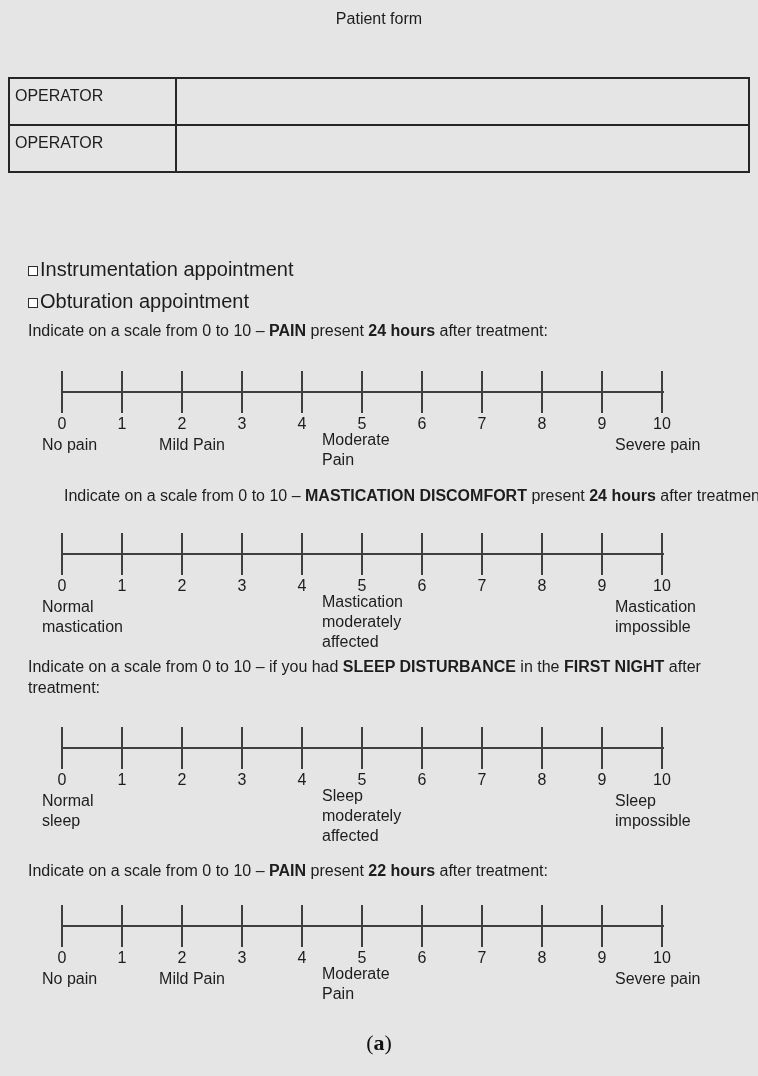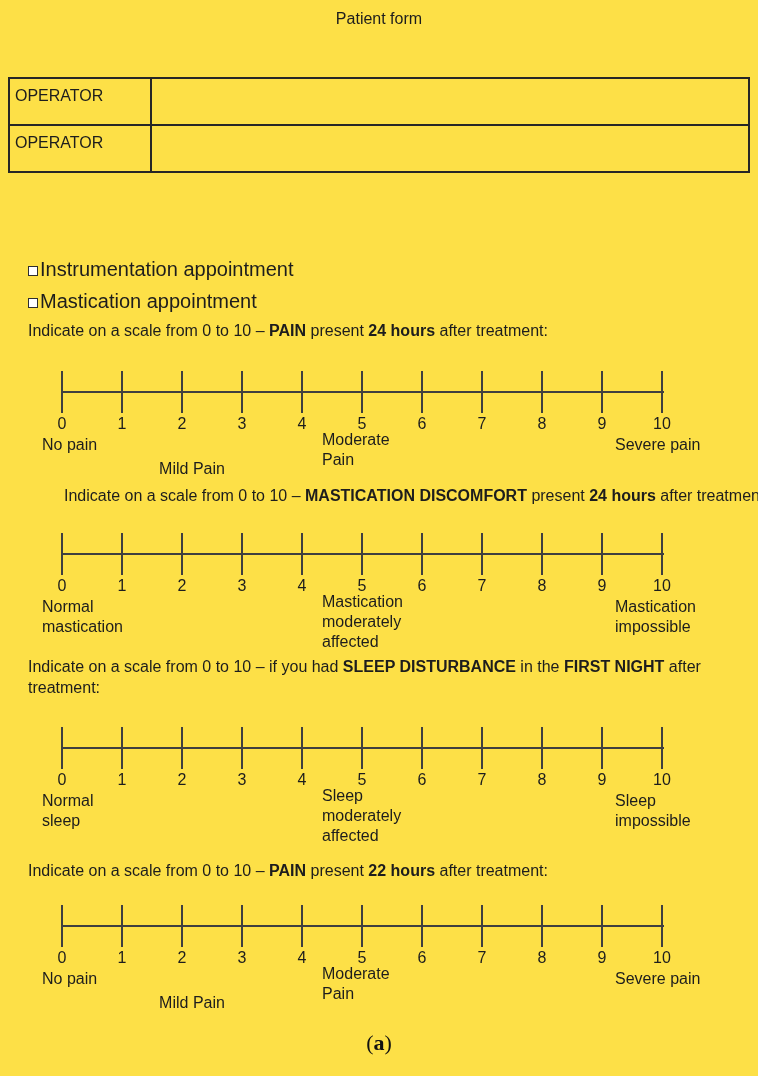--- a/index.html
+++ b/index.html
@@ -1,50 +1,50 @@
 <!DOCTYPE html>
 <html><head>
 <meta charset="utf-8">
 <style>
   html,body{margin:0;padding:0;background:#ffffff;}
   .page{
-    position:relative;width:758px;height:1076px;background:#fde047;
+    position:relative;width:758px;height:1076px;background:#e5e5e5;
     font-family:"Liberation Sans",sans-serif;color:#1d1d1d;overflow:hidden;
   }
   .title{
     position:absolute;top:10px;left:0;width:100%;text-align:center;
     font-size:16px;font-weight:500;
   }
   table.info{
     position:absolute;top:77px;left:8px;width:742px;
     border-collapse:collapse;table-layout:fixed;
   }
   table.info td{
     border:2px solid #262626;font-size:16px;vertical-align:top;
     padding:8px 4px 0 5px;height:47px;box-sizing:border-box;
   }
-  td.lbl{width:142px;}
+  td.lbl{width:167px;}
   .cb-row{position:absolute;left:28px;font-size:20px;white-space:nowrap;}
   .cb-box{
     display:inline-block;width:8px;height:8px;border:1px solid #2e2e2e;
     margin-right:2px;background:#fff;
   }
   .prompt{
     position:absolute;left:28px;width:714px;font-size:16px;line-height:21px;
   }
   .prompt b{font-weight:bold;}
   .ruler{position:absolute;left:0;width:758px;height:42px;}
   .tick{position:absolute;top:0;width:2px;height:42px;background:#3f3f3f;}
   .baseline{position:absolute;top:20px;height:2px;background:#3f3f3f;}
   .num{
     position:absolute;transform:translateX(-50%);font-size:16px;
     white-space:nowrap;
   }
   .anchor{position:absolute;font-size:16px;line-height:20px;white-space:nowrap;}
-  .anchor.centered{transform:translateX(-50%);text-align:center;margin-top:24px;}
+  .anchor.centered{transform:translateX(-50%);text-align:center;}
   .figure{
     position:absolute;top:1030px;left:0;width:100%;text-align:center;
     font-family:"Liberation Serif",serif;font-size:22px;color:#111;
   }
   .figure b{font-weight:bold;}
 </style>
 </head>
 <body>
 
 <div class="page">
@@ -59,21 +59,21 @@
         </tr>
         <tr>
           <td class="lbl">OPERATOR</td>
           <td class="val"></td>
         </tr>
       </tbody>
   </table>
 
   <div id="checkbox-group">
       <div class="cb-row" style="top: 258px;"><span class="cb-box"></span><span class="cb-label">Instrumentation appointment</span></div>
-      <div class="cb-row" style="top: 290px;"><span class="cb-box"></span><span class="cb-label">Mastication appointment</span></div>
+      <div class="cb-row" style="top: 290px;"><span class="cb-box"></span><span class="cb-label">Obturation appointment</span></div>
     </div>
 
   <div id="questions">
       <div class="question">
         <div class="prompt" style="top: 320px;"><span>Indicate on a scale from 0 to 10 – </span><b>PAIN</b><span> present </span><b>24 hours</b><span> after treatment:</span></div>
         <div class="ruler" style="top: 371px;">
           <div class="baseline" style="left: 62px; width: 602px;"></div>
           <div class="tick" style="left: 61px;"></div>
           <div class="tick" style="left: 121px;"></div>
           <div class="tick" style="left: 181px;"></div>

